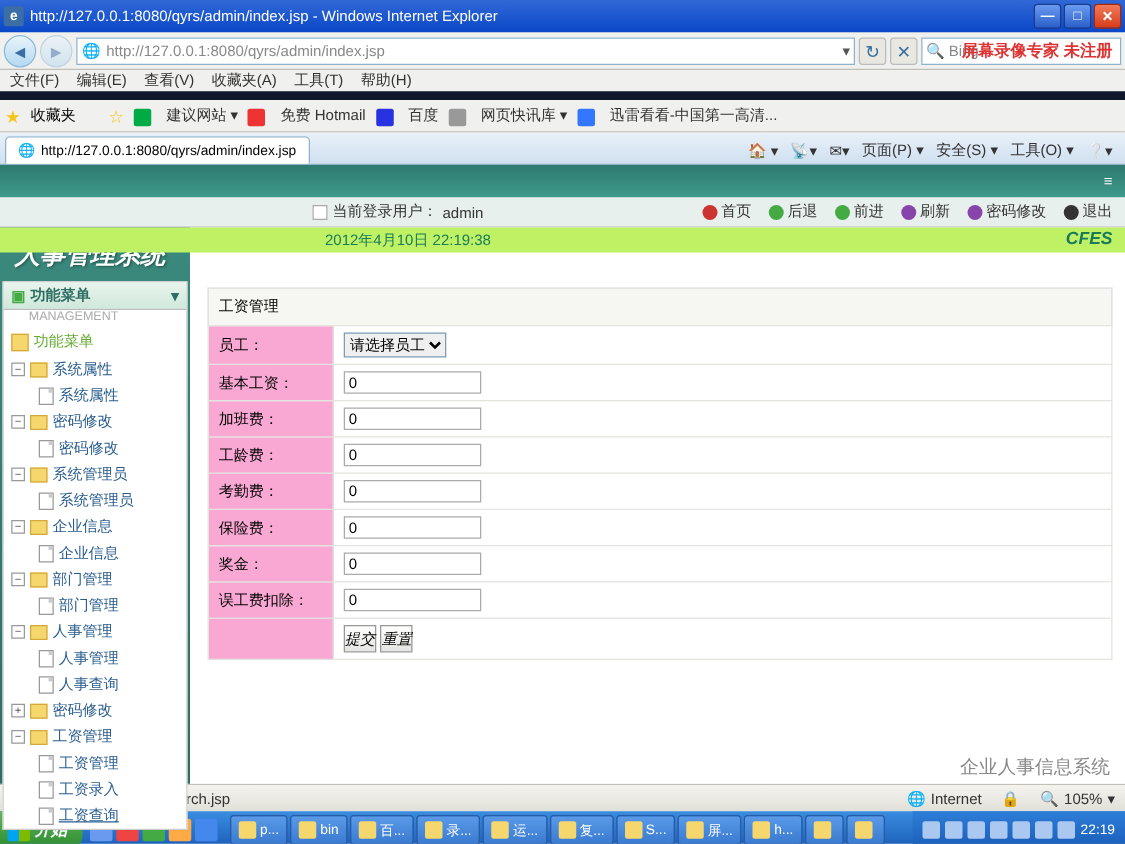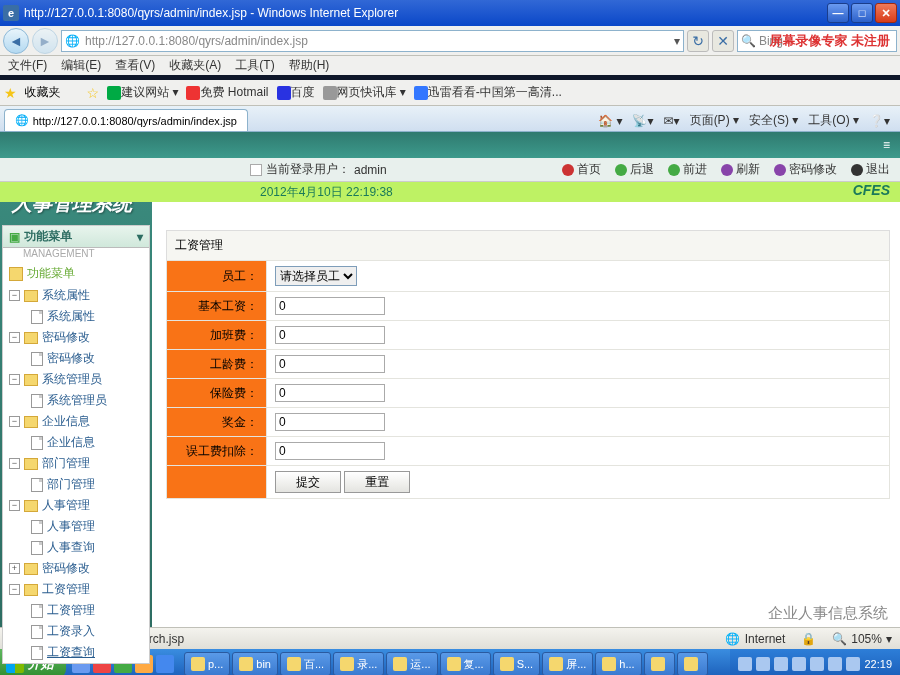--- a/index.html
+++ b/index.html
@@ -14,25 +14,25 @@
 .titlebar .win-btn.close { background: linear-gradient(#f07a5a, #d83c1a); border-color: #a02a10; }
 
 .navbar { height: 30px; background: #f0f0ee; display: flex; align-items: center; padding: 0 3px; border-bottom: 1px solid #c0c0b8; gap: 3px; }
 .nav-btn { width: 26px; height: 26px; border-radius: 13px; background: linear-gradient(#e8f4fb, #b3d9f1); border: 1px solid #8db9d8; display: flex; align-items: center; justify-content: center; color: #3a6ea5; font-size: 14px; }
 .nav-btn.disabled { opacity: 0.5; }
 .url-field { flex: 1; height: 22px; border: 1px solid #8db2cc; background: #fff; display: flex; align-items: center; padding: 0 3px; font-size: 12px; color: #888; }
 .url-field .fav { width: 16px; height: 16px; margin-right: 4px; display:inline-flex; align-items:center; justify-content:center;}
 .search-box { width: 160px; height: 22px; border: 1px solid #8db2cc; background: #fff; display: flex; align-items: center; padding: 0 3px; font-size: 12px; color: #888; position: relative; }
 .watermark { position: absolute; right: 6px; top: 1px; color: #d33; font-size: 13px; font-weight: bold; pointer-events: none; }
 
-.menubar { height: 24px; background: #f0f0ee; display: flex; align-items: center; padding: 0 8px; gap: 14px; border-bottom: 5px solid #0f172a; font-size: 12px; color: #333; }
+.menubar { height: 24px; background: #f0f0ee; display: flex; align-items: center; padding: 0 8px; gap: 14px; border-bottom: 7px solid #0f172a; font-size: 12px; color: #333; }
 
 .favbar { height: 26px; background: #f0f0ee; display: flex; align-items: center; padding: 0 4px; gap: 8px; border-bottom: 1px solid #c0c0b8; font-size: 12px; }
 .favbar .star { color: #f5c518; font-size: 14px; }
-.favbar .item { display: flex; align-items: center; gap: 0; color: #333; }
+.favbar .item { display: flex; align-items: flex-end; gap: 12px; color: #333; }
 .favbar .favicon { width: 14px; height: 14px; background: #4285f4; display:inline-block; border-radius:2px;}
 
 .tabbar { height: 26px; background: linear-gradient(#e8f1f8, #d0dff0); display: flex; align-items: flex-end; padding: 0 4px; border-bottom: 1px solid #8db2cc; }
 .tab { height: 22px; background: #fff; border: 1px solid #8db2cc; border-bottom: none; border-radius: 4px 4px 0 0; padding: 0 10px; display: flex; align-items: center; gap: 4px; font-size: 11px; }
 .tabbar-spacer { flex: 1; }
 .tabbar-tools { display: flex; gap: 10px; padding: 0 6px 2px 0; font-size: 12px; color: #333; }
 .tabbar-tools span { display:flex; align-items:center; gap:3px;}
 
 
 .page { position: relative; height: 495px; background: #fff; }
@@ -65,27 +65,27 @@
 .tree-item.child { padding-left: 28px; }
 .tree-item.child .page-icon { width: 12px; height: 14px; background: #fff; border: 1px solid #999; margin-right: 4px; position:relative;}
 .tree-item.child .page-icon::after{content:''; position:absolute; top:0; right:0; border-left:3px solid #ccc; border-bottom:3px solid #ccc; width:0; height:0;}
 .tree-item a { color: #2a5d8f; text-decoration: none; }
 .tree-item.selected a { color: #2a5d8f; text-decoration: underline; }
 
 .content { flex: 1; padding: 48px 10px 10px 14px; position:relative;}
 .panel-title { font-size: 12px; padding: 6px 8px; background: #f6f6f2; border: 1px solid #ddd; border-bottom:none;}
 .form-table { width: 100%; border: 1px solid #ddd; border-collapse: collapse; }
 .form-table td { border: 1px solid #e4e4de; padding: 5px 8px; font-size: 12px; }
-.form-table td.label { width: 100px; text-align: right; background: #f97316; }
+.form-table td.label { width: 100px; background: #f9a8d4; }
 .form-table input[type=text] { width: 110px; height: 18px; border: 1px solid #aaa; padding: 0 3px; font-size: 12px; }
 .form-table select { height: 20px; border: 1px solid #7e9db9; font-size: 12px; }
 .form-table .date-input { display:inline-flex; align-items:center; border:1px solid #aaa; height:20px; width:114px;}
 .form-table .date-input input{ border:none; width:92px; height:18px;}
 .form-table .date-input .cal-icon{ width:18px; height:18px; background:#e8e8e0; border-left:1px solid #ccc; display:flex; align-items:center; justify-content:center;}
-.btn { height: 22px; padding: 0 20px; border: 1px solid #999; background: linear-gradient(#fff, #e4e4e0); font-size: 12px; cursor: pointer; }
+.btn { height: 22px; padding: 0 0; border: 1px solid #999; background: linear-gradient(#fff, #e4e4e0); font-size: 12px; cursor: pointer; font-style: italic; }
 .footer-text { position:absolute; bottom:4px; right:12px; font-size:15px; color:#888;}
 
 
 .statusbar { height: 22px; background: linear-gradient(#f4f3ee, #e0dfd8); border-top: 1px solid #c0c0b8; display: flex; align-items: center; padding: 0 8px; font-size: 12px; color: #333; }
 .statusbar .cell { margin-right: 16px; display:flex; align-items:center; gap:4px;}
 .statusbar .spacer { flex: 1; }
 .statusbar .zoom{ display:flex; align-items:center; gap:4px;}
 
 
 .taskbar { height: 30px; background: linear-gradient(#3a8de0, #1a5db8); display: flex; align-items: center; }
@@ -344,20 +344,24 @@
             </tr>
         <tr>
               <td class="label">加班费：</td>
             <td><input type="text" value="0" style=""></td>
             </tr>
         <tr>
               <td class="label">工龄费：</td>
             <td><input type="text" value="0" style=""></td>
             </tr>
         <tr>
+              <td class="label">考勤费：</td>
+            <td><input type="text" value="0" style=""></td>
+            </tr>
+        <tr>
               <td class="label">保险费：</td>
             <td><input type="text" value="0" style=""></td>
             </tr>
         <tr>
               <td class="label">奖金：</td>
             <td><input type="text" value="0" style=""></td>
             </tr>
         <tr>
               <td class="label">误工费扣除：</td>
             <td><input type="text" value="0" style=""></td>

